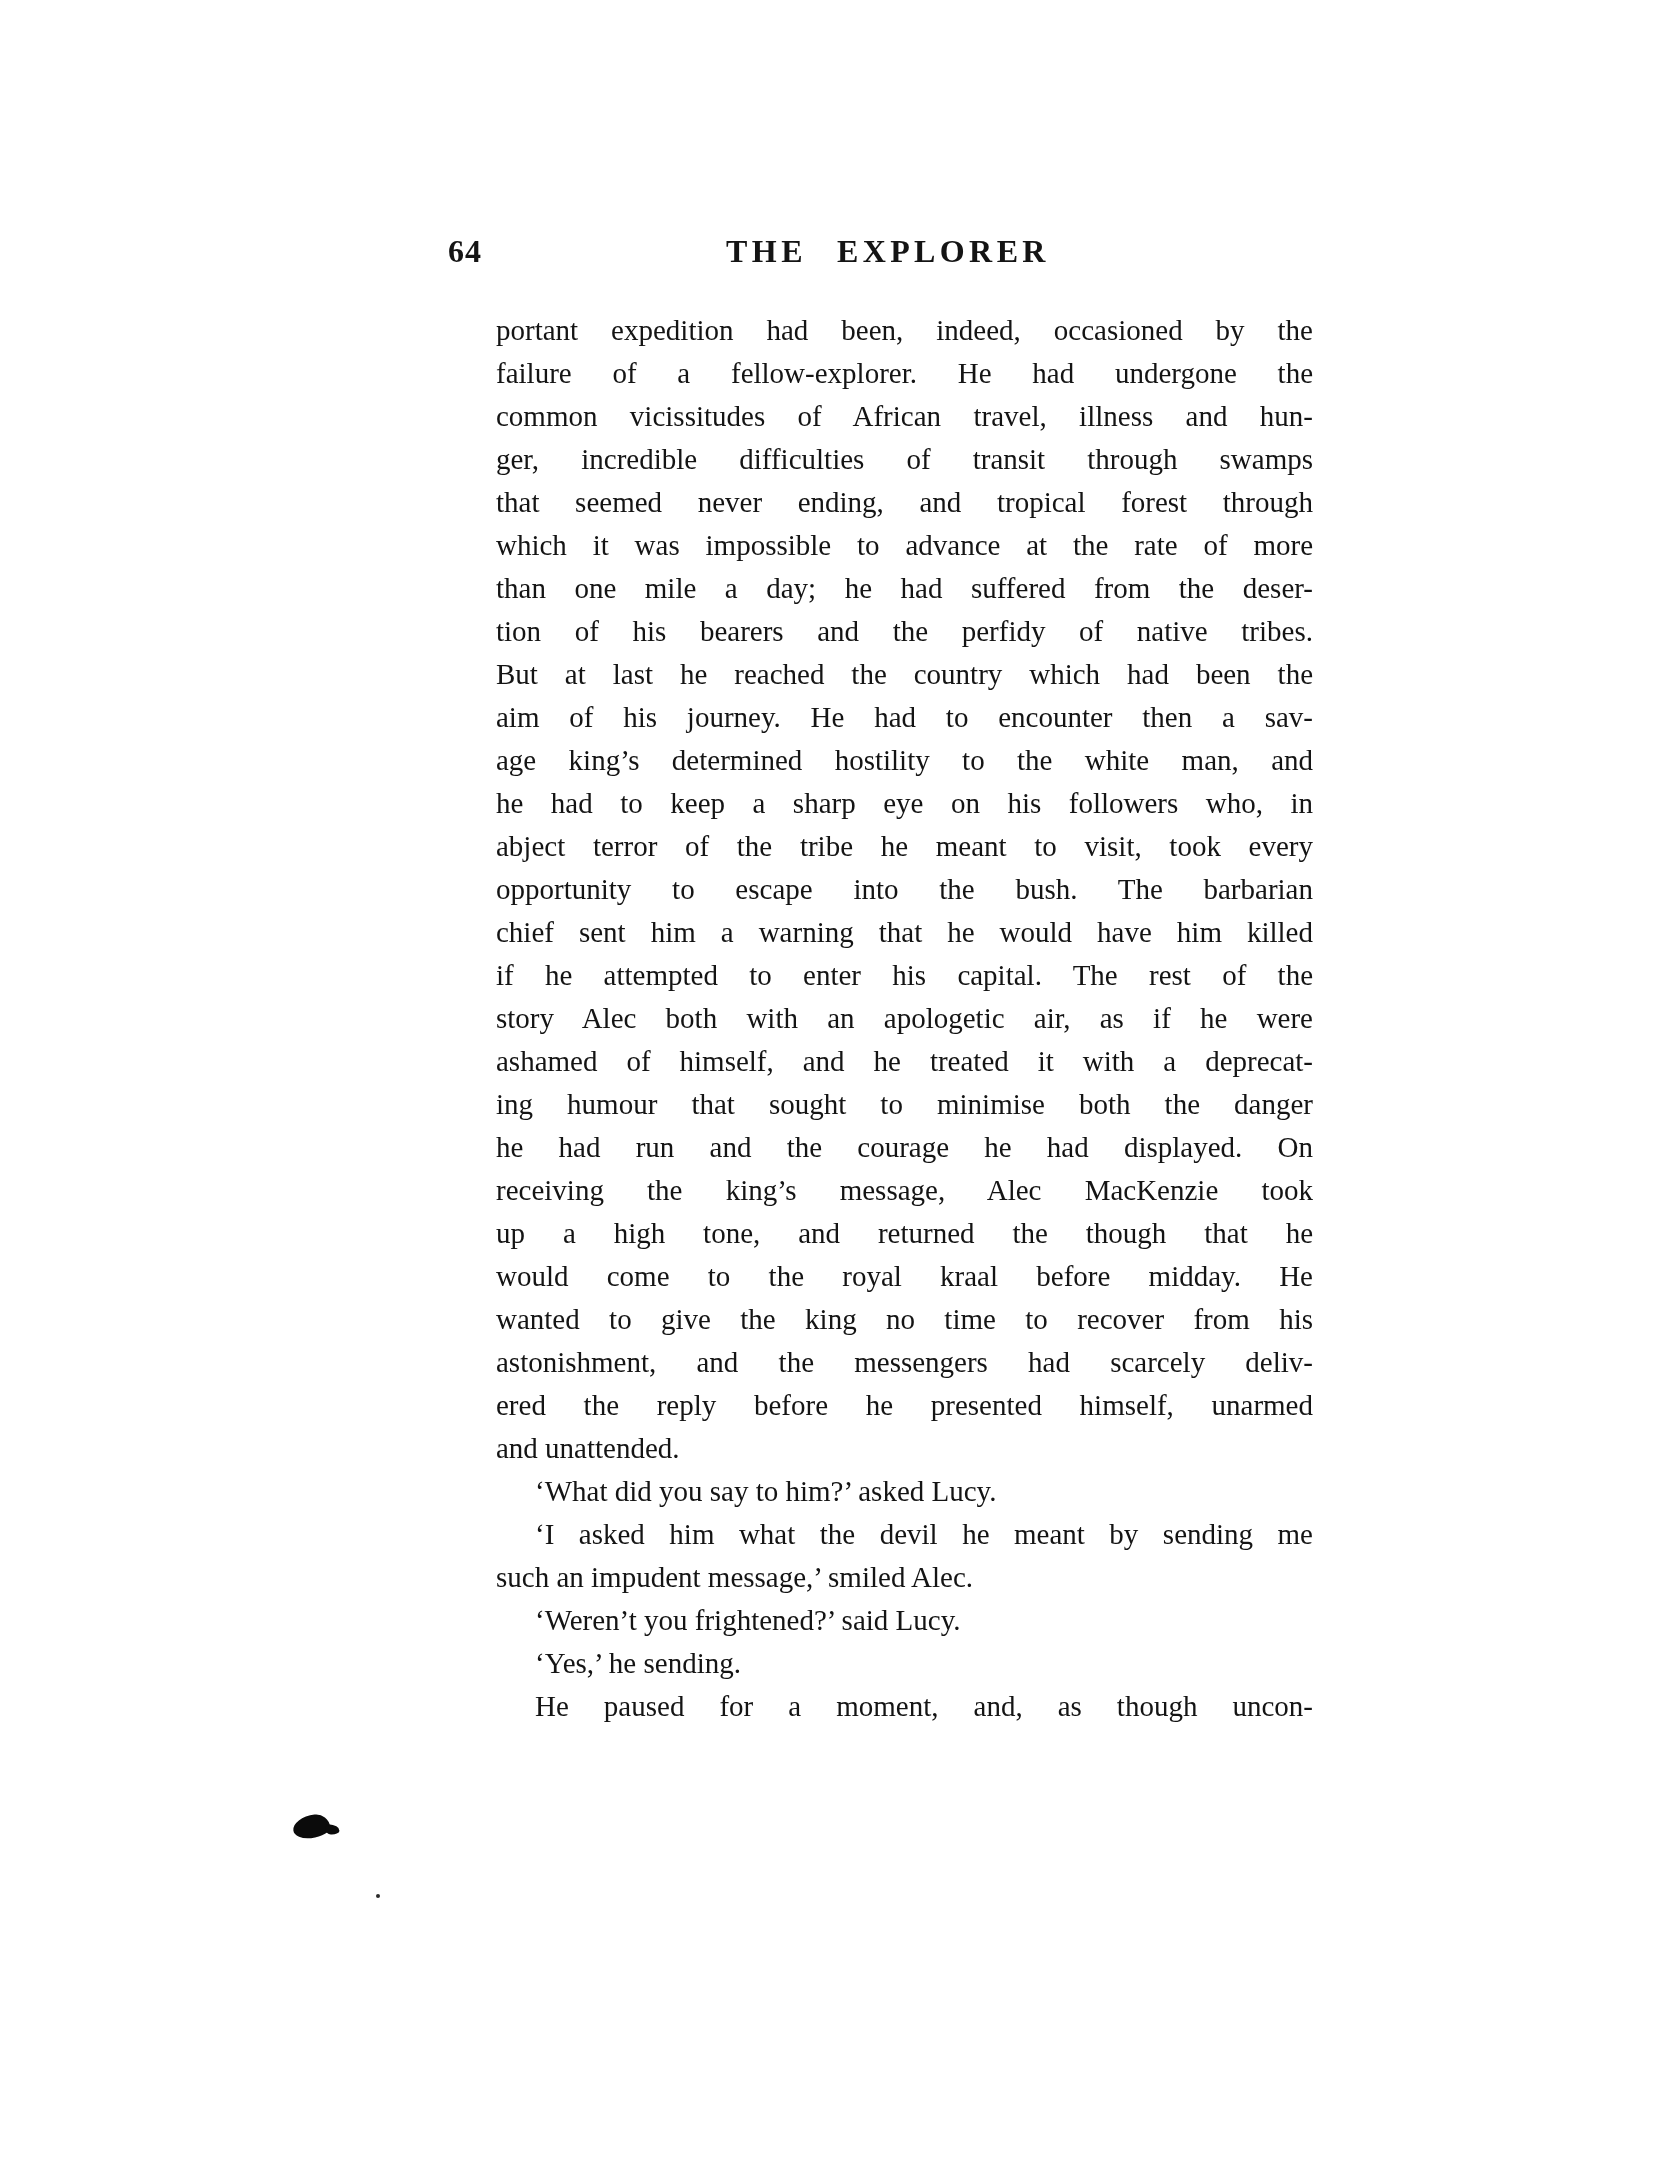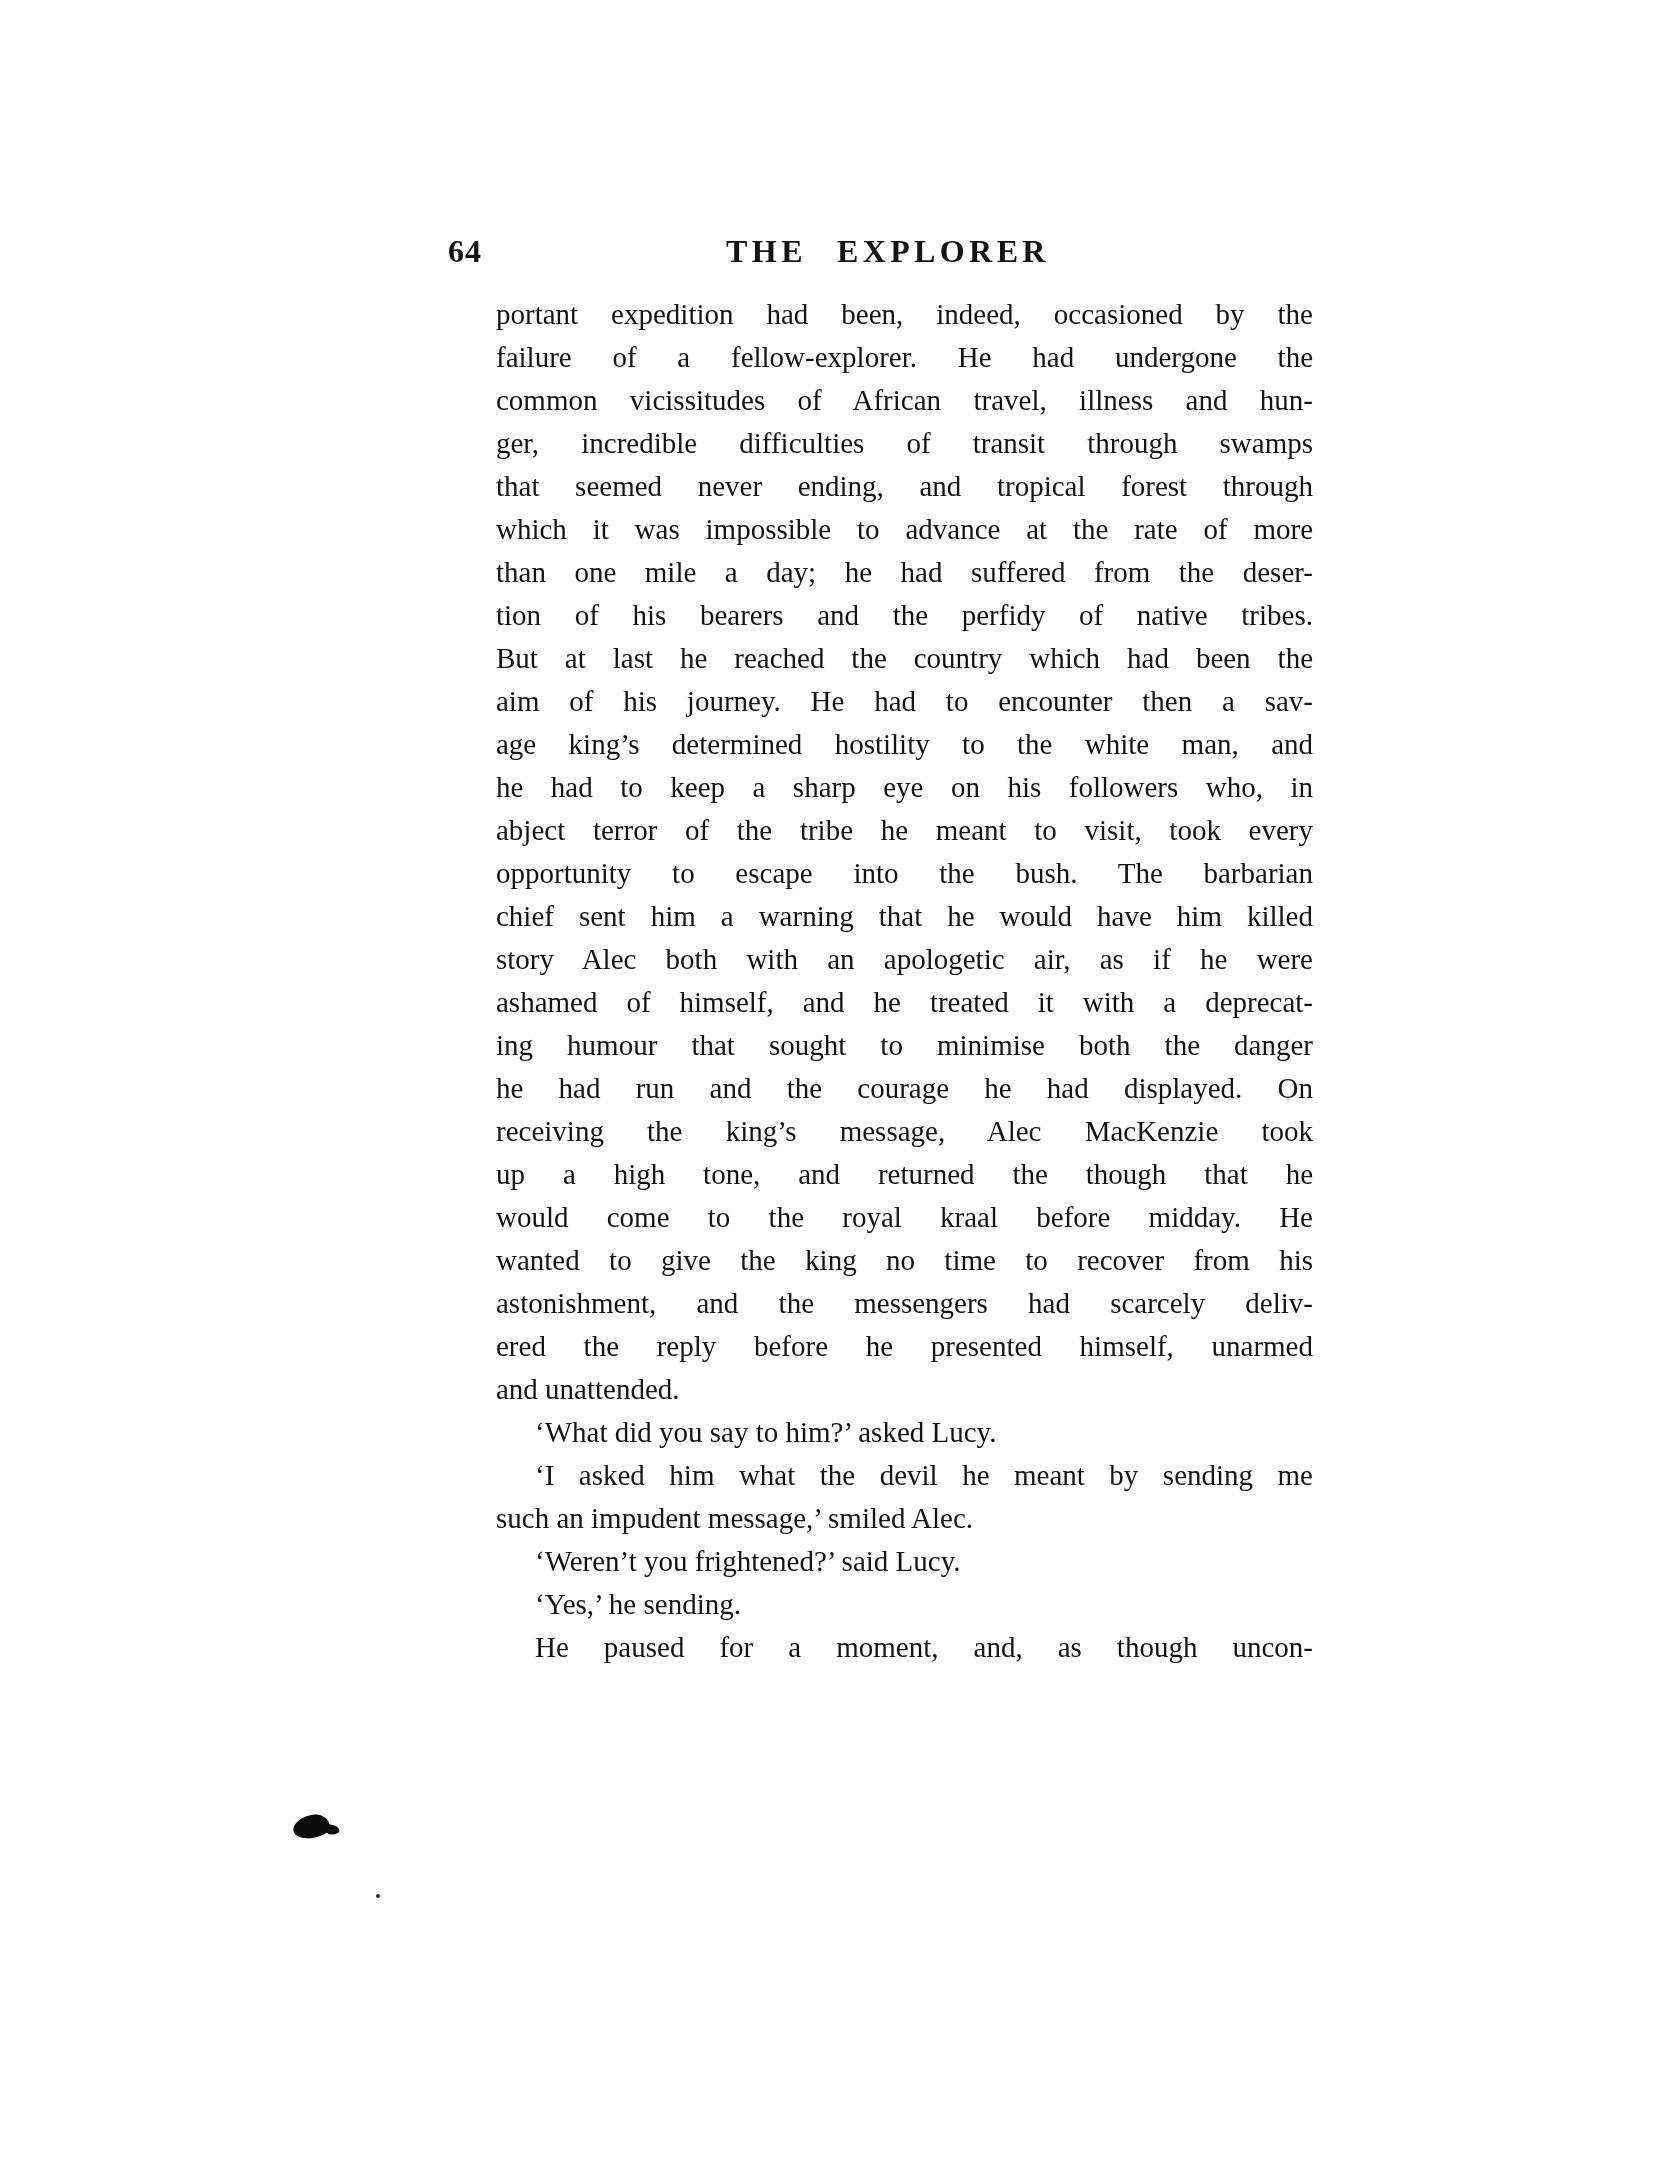--- a/index.html
+++ b/index.html
@@ -22,21 +22,21 @@
   }
   .content {
     position: absolute;
     left: 448px;
     top: 233px;
     width: 865px;
   }
   .page-header {
     position: relative;
     height: 44px;
-    margin-bottom: 16px;
+    margin-bottom: 32px;
   }
   .page-number {
     position: absolute;
     left: 0;
     top: 0;
     font-size: 32px;
     font-weight: bold;
     letter-spacing: 0.9px;
   }
   .running-title {
@@ -125,20 +125,21 @@
         <div class="line">which it was impossible to advance at the rate of more</div>
         <div class="line">than one mile a day; he had suffered from the deser-</div>
         <div class="line">tion of his bearers and the perfidy of native tribes.</div>
         <div class="line">But at last he reached the country which had been the</div>
         <div class="line">aim of his journey.  He had to encounter then a sav-</div>
         <div class="line">age king’s determined hostility to the white man, and</div>
         <div class="line">he had to keep a sharp eye on his followers who, in</div>
         <div class="line">abject terror of the tribe he meant to visit, took every</div>
         <div class="line">opportunity to escape into the bush.  The barbarian</div>
         <div class="line">chief sent him a warning that he would have him killed</div>
+        <div class="line">if he attempted to enter his capital.  The rest of the</div>
         <div class="line">story Alec both with an apologetic air, as if he were</div>
         <div class="line">ashamed of himself, and he treated it with a deprecat-</div>
         <div class="line">ing humour that sought to minimise both the danger</div>
         <div class="line">he had run and the courage he had displayed.  On</div>
         <div class="line">receiving the king’s message, Alec MacKenzie took</div>
         <div class="line">up a high tone, and returned the though that he</div>
         <div class="line">would come to the royal kraal before midday.  He</div>
         <div class="line">wanted to give the king no time to recover from his</div>
         <div class="line">astonishment, and the messengers had scarcely deliv-</div>
         <div class="line">ered the reply before he presented himself, unarmed</div>

